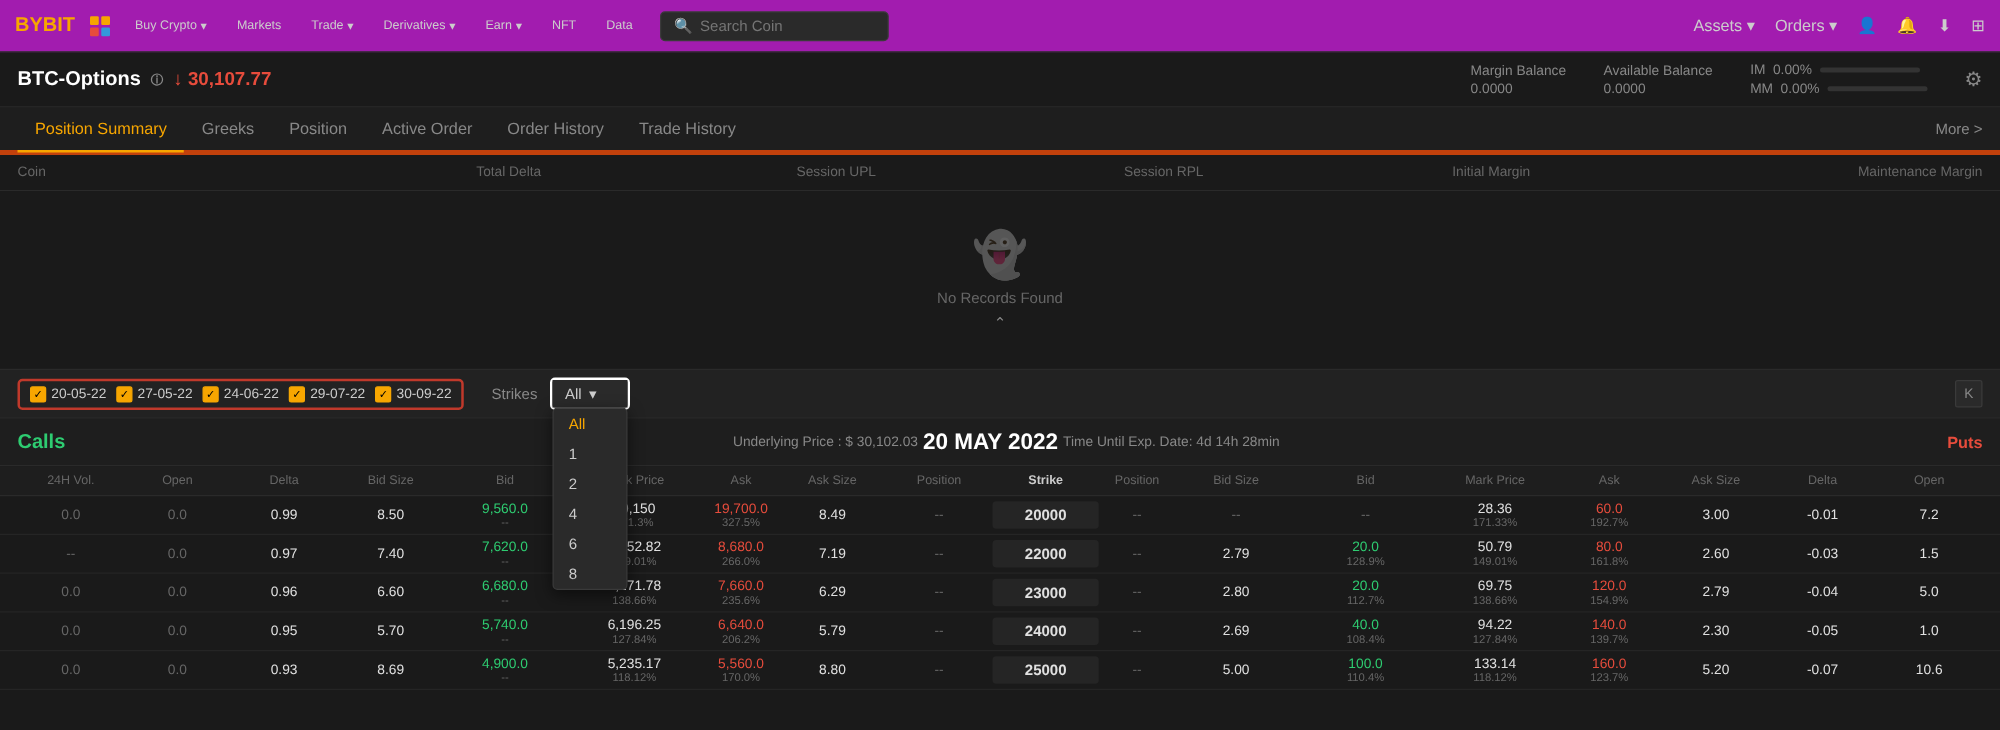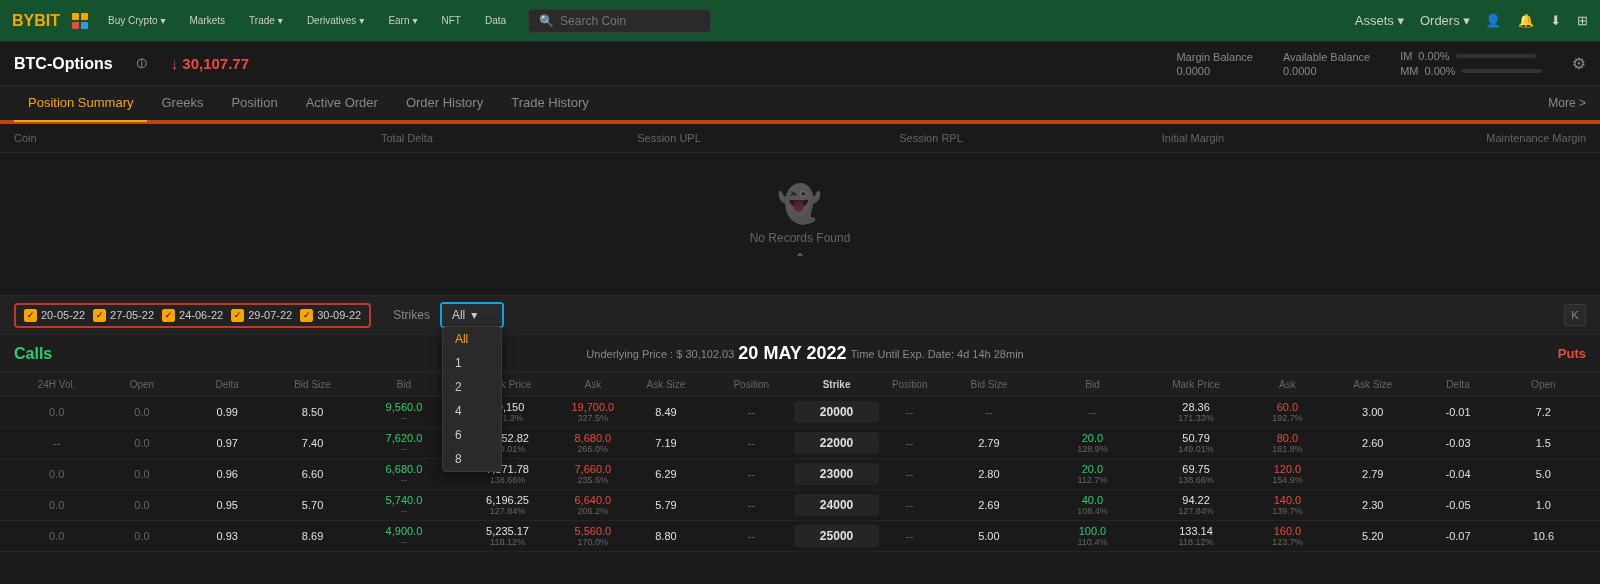--- a/index.html
+++ b/index.html
@@ -1,34 +1,34 @@
 <!DOCTYPE html>
 <html><head>
   <meta charset="utf-8">
   <style>
     * { box-sizing: border-box; margin: 0; padding: 0; }
     body { background: #1a1a1a; color: #e0e0e0; font-family: 'Arial', sans-serif; font-size: 12px; overflow-x: hidden; }
     
     
-    .topnav { background: #14532d; display: flex; align-items: center; height: 42px; padding: 0 12px; border-bottom: 1px solid #2a2a2a; gap: 4px; }
+    .topnav { background: #a21caf; display: flex; align-items: center; height: 42px; padding: 0 12px; border-bottom: 1px solid #2a2a2a; gap: 4px; }
     .logo { color: #fff; font-weight: bold; font-size: 16px; margin-right: 8px; }
     .logo span { color: #f7a600; }
     .logo-grid { display: grid; grid-template-columns: 1fr 1fr; gap: 2px; width: 16px; height: 16px; margin-right: 6px; }
     .logo-grid div { background: #f7a600; border-radius: 1px; }
     .logo-grid div:nth-child(3) { background: #e74c3c; }
     .logo-grid div:nth-child(4) { background: #3498db; }
     .nav-item { color: #ccc; padding: 0 10px; cursor: pointer; font-size: 10px; display: flex; align-items: center; gap: 3px; white-space: nowrap; }
     .search-box { background: #2a2a2a; border: 1px solid #3a3a3a; border-radius: 4px; display: flex; align-items: center; padding: 4px 10px; gap: 6px; margin-left: 8px; flex: 0 0 180px; }
     .search-box input { background: transparent; border: none; color: #ccc; outline: none; font-size: 12px; width: 140px; }
     .nav-right { margin-left: auto; display: flex; align-items: center; gap: 16px; }
     .nav-right-item { color: #ccc; cursor: pointer; font-size: 13px; display: flex; align-items: center; gap: 3px; }
     
     
     .header-row { background: #1a1a1a; display: flex; align-items: center; padding: 8px 14px; border-bottom: 1px solid #2a2a2a; gap: 20px; }
-    .btc-title { color: #fff; font-size: 16px; font-weight: bold; display: flex; align-items: center; gap: 24px; }
+    .btc-title { color: #fff; font-size: 16px; font-weight: bold; display: flex; align-items: center; gap: 8px; }
     .btc-price { color: #e74c3c; font-size: 15px; }
     .margin-info { margin-left: auto; display: flex; align-items: center; gap: 30px; font-size: 11px; color: #888; }
     .margin-block { display: flex; flex-direction: column; gap: 2px; }
     .progress-bars { display: flex; flex-direction: column; gap: 3px; }
     .progress-row { display: flex; align-items: center; gap: 6px; }
     .progress-bar-bg { background: #333; width: 80px; height: 4px; border-radius: 2px; }
     .progress-bar-fill { background: #666; height: 4px; border-radius: 2px; }
     .gear-btn { color: #888; cursor: pointer; font-size: 16px; }
     
     
@@ -210,21 +210,21 @@
       <span>29-07-22</span>
     </div>
     <div class="date-checkbox">
       <div class="checkbox">✓</div>
       <span>30-09-22</span>
     </div>
   </div>
 
   <span class="strikes-label">Strikes</span>
 
-  <div class="dropdown-wrapper" style="border: 2px solid #0ea5e9; border-radius:4px;">
+  <div class="dropdown-wrapper" style="border: 2px solid #ffffff; border-radius:4px;">
     <button class="dropdown-btn">
       <span>All</span> ▾
     </button>
     <div class="dropdown-menu">
       <div class="dropdown-item active">All</div>
       <div class="dropdown-item">1</div>
       <div class="dropdown-item">2</div>
       <div class="dropdown-item">4</div>
       <div class="dropdown-item">6</div>
       <div class="dropdown-item">8</div>

